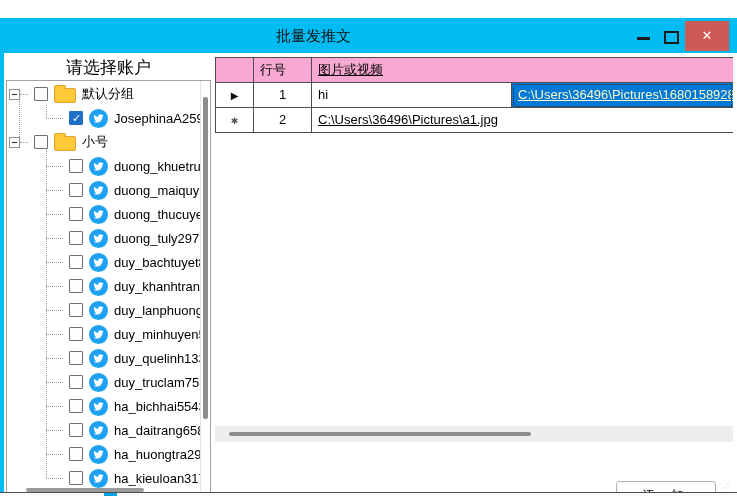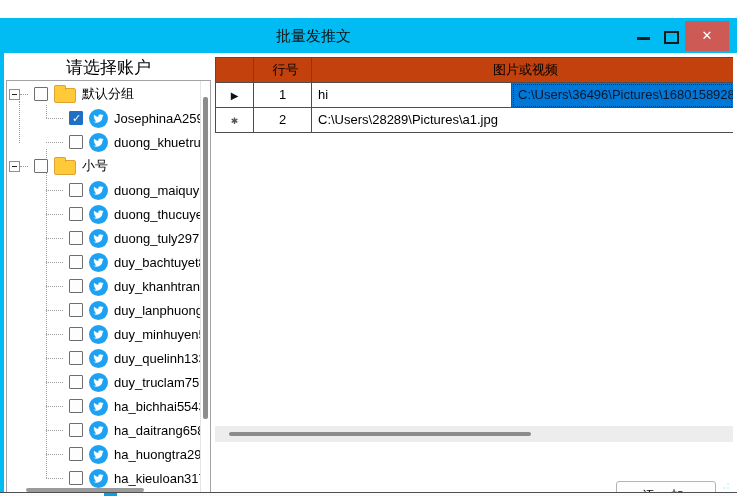--- a/index.html
+++ b/index.html
@@ -66,24 +66,24 @@
 
   
   .grid { position:absolute; left:211px; top:4px; right:0; border-left:1px solid #4d4d4d;
     border-top:1px solid #4d4d4d; background:#fff; font-size:13px; }
   .grow { display:flex; height:25px; }
   .gc { border-right:1px solid #4d4d4d; border-bottom:1px solid #4d4d4d; height:25px;
     line-height:24px; overflow:hidden; white-space:nowrap; background:#fff; color:#000; }
   .c0 { width:38px; flex:0 0 38px; text-align:center; }
   .c1 { width:58px; flex:0 0 58px; text-align:center; }
   .c2 { width:200px; flex:0 0 200px; padding-left:6px; }
-  .c3 { flex:1 1 auto; padding-left:6px; border-right:none; }
-  .ghead .gc { background:#c2410c; text-align:center; padding-left:6px; }
+  .c3 { flex:1 1 auto; padding-left:6px; border-right:none;text-decoration:underline; }
+  .ghead .gc { background:#f9a8d4; text-align:left; padding-left:6px; }
   .ghead .c0 { padding-left:0; }
-  .c3.sel { background:#0078d7; color:#0f172a; outline:1px dotted #3a2a1a; outline-offset:-2px; }
+  .c3.sel { background:#0078d7; color:#fef9c3; outline:1px dotted #3a2a1a; outline-offset:-2px; }
   .ind-cur { font-size:10px; color:#111; }
   .ind-new { font-size:9px; color:#555; }
 
   
   .grid-hsb { position:absolute; left:211px; right:0; top:373px; height:16px; background:#ededed; }
   .grid-hsb-thumb { position:absolute; left:14px; top:6px; width:302px; height:4px; background:#8c8c8c;
     border-radius:2px; cursor:pointer; }
   .footer { position:absolute; left:211px; right:0; top:389px; bottom:0; background:#fff;margin-top:23px; }
   .add-btn { position:absolute; left:401px; top:16px; width:100px; height:30px; background:#fdfdfd;
     border:1px solid #b3b3b3; border-radius:3px; font-size:13px; color:#000; text-align:center;
@@ -119,36 +119,36 @@
           <div class="tnode child">
             <span class="cstub"></span>
             <span class="cb checked"></span>
             <span class="tw">
               <svg viewBox="0 0 24 24">
                 <path fill="#fff" d="M23 4.9c-.8.4-1.7.6-2.6.8.9-.6 1.6-1.5 2-2.5-.9.5-1.9.9-2.9 1.1a4.6 4.6 0 0 0-7.9 4.2A13 13 0 0 1 2.3 3.9a4.6 4.6 0 0 0 1.4 6.1c-.7 0-1.5-.2-2.1-.6v.1c0 2.2 1.6 4.1 3.7 4.5-.7.2-1.4.2-2.1.1a4.6 4.6 0 0 0 4.3 3.2A9.2 9.2 0 0 1 .7 19.2a13 13 0 0 0 7 2.1c8.5 0 13.1-7 13.1-13.1v-.6c.9-.6 1.7-1.5 2.2-2.7z"></path>
               </svg>
             </span>
             <span class="tlabel">JosephinaA259</span>
           </div>
-          <div class="tnode child">
-            <span class="cstub"></span>
-            <span class="cb"></span>
-            <span class="tw">
-              <svg viewBox="0 0 24 24">
-                <path fill="#fff" d="M23 4.9c-.8.4-1.7.6-2.6.8.9-.6 1.6-1.5 2-2.5-.9.5-1.9.9-2.9 1.1a4.6 4.6 0 0 0-7.9 4.2A13 13 0 0 1 2.3 3.9a4.6 4.6 0 0 0 1.4 6.1c-.7 0-1.5-.2-2.1-.6v.1c0 2.2 1.6 4.1 3.7 4.5-.7.2-1.4.2-2.1.1a4.6 4.6 0 0 0 4.3 3.2A9.2 9.2 0 0 1 .7 19.2a13 13 0 0 0 7 2.1c8.5 0 13.1-7 13.1-13.1v-.6c.9-.6 1.7-1.5 2.2-2.7z"></path>
-              </svg>
-            </span>
-            <span class="tlabel">duong_khuetru</span>
-          </div>
           <div class="tnode root">
             <span class="expander"></span>
             <span class="rstub"></span>
             <span class="cb"></span>
             <span class="folder"></span>
             <span class="tlabel">小号</span>
+          </div>
+          <div class="tnode child">
+            <span class="cstub"></span>
+            <span class="cb"></span>
+            <span class="tw">
+              <svg viewBox="0 0 24 24">
+                <path fill="#fff" d="M23 4.9c-.8.4-1.7.6-2.6.8.9-.6 1.6-1.5 2-2.5-.9.5-1.9.9-2.9 1.1a4.6 4.6 0 0 0-7.9 4.2A13 13 0 0 1 2.3 3.9a4.6 4.6 0 0 0 1.4 6.1c-.7 0-1.5-.2-2.1-.6v.1c0 2.2 1.6 4.1 3.7 4.5-.7.2-1.4.2-2.1.1a4.6 4.6 0 0 0 4.3 3.2A9.2 9.2 0 0 1 .7 19.2a13 13 0 0 0 7 2.1c8.5 0 13.1-7 13.1-13.1v-.6c.9-.6 1.7-1.5 2.2-2.7z"></path>
+              </svg>
+            </span>
+            <span class="tlabel">duong_khuetru</span>
           </div>
           <div class="tnode child">
             <span class="cstub"></span>
             <span class="cb"></span>
             <span class="tw">
               <svg viewBox="0 0 24 24">
                 <path fill="#fff" d="M23 4.9c-.8.4-1.7.6-2.6.8.9-.6 1.6-1.5 2-2.5-.9.5-1.9.9-2.9 1.1a4.6 4.6 0 0 0-7.9 4.2A13 13 0 0 1 2.3 3.9a4.6 4.6 0 0 0 1.4 6.1c-.7 0-1.5-.2-2.1-.6v.1c0 2.2 1.6 4.1 3.7 4.5-.7.2-1.4.2-2.1.1a4.6 4.6 0 0 0 4.3 3.2A9.2 9.2 0 0 1 .7 19.2a13 13 0 0 0 7 2.1c8.5 0 13.1-7 13.1-13.1v-.6c.9-.6 1.7-1.5 2.2-2.7z"></path>
               </svg>
             </span>
             <span class="tlabel">duong_maiquy</span>
@@ -288,21 +288,21 @@
       <div id="grid-rows">
           <div class="grow">
             <div class="gc c0"><span class="ind-cur">▶</span></div>
             <div class="gc c1">1</div>
             <div class="gc c2">hi</div>
             <div class="gc c3 sel">C:\Users\36496\Pictures\1680158928</div>
           </div>
           <div class="grow">
             <div class="gc c0"><span class="ind-new">✱</span></div>
             <div class="gc c1">2</div>
-            <div class="gc c3">C:\Users\28289\Pictures\a1.jpg</div>
+            <div class="gc c3">C:\Users\36496\Pictures\a1.jpg</div>
           </div>
         </div>
     </div>
 
     <div class="grid-hsb">
       <div class="grid-hsb-thumb"></div>
     </div>
 
     <div class="footer">
       <button class="add-btn">添 加</button>

